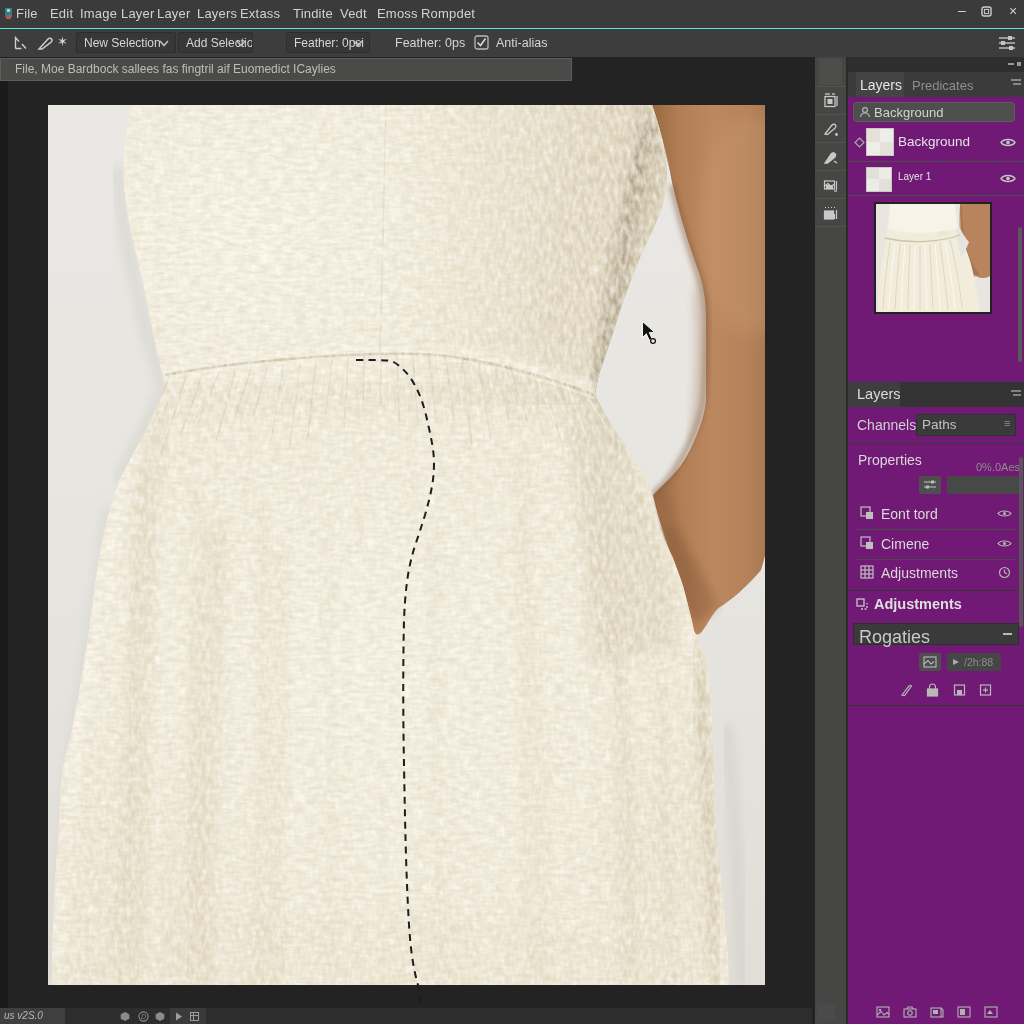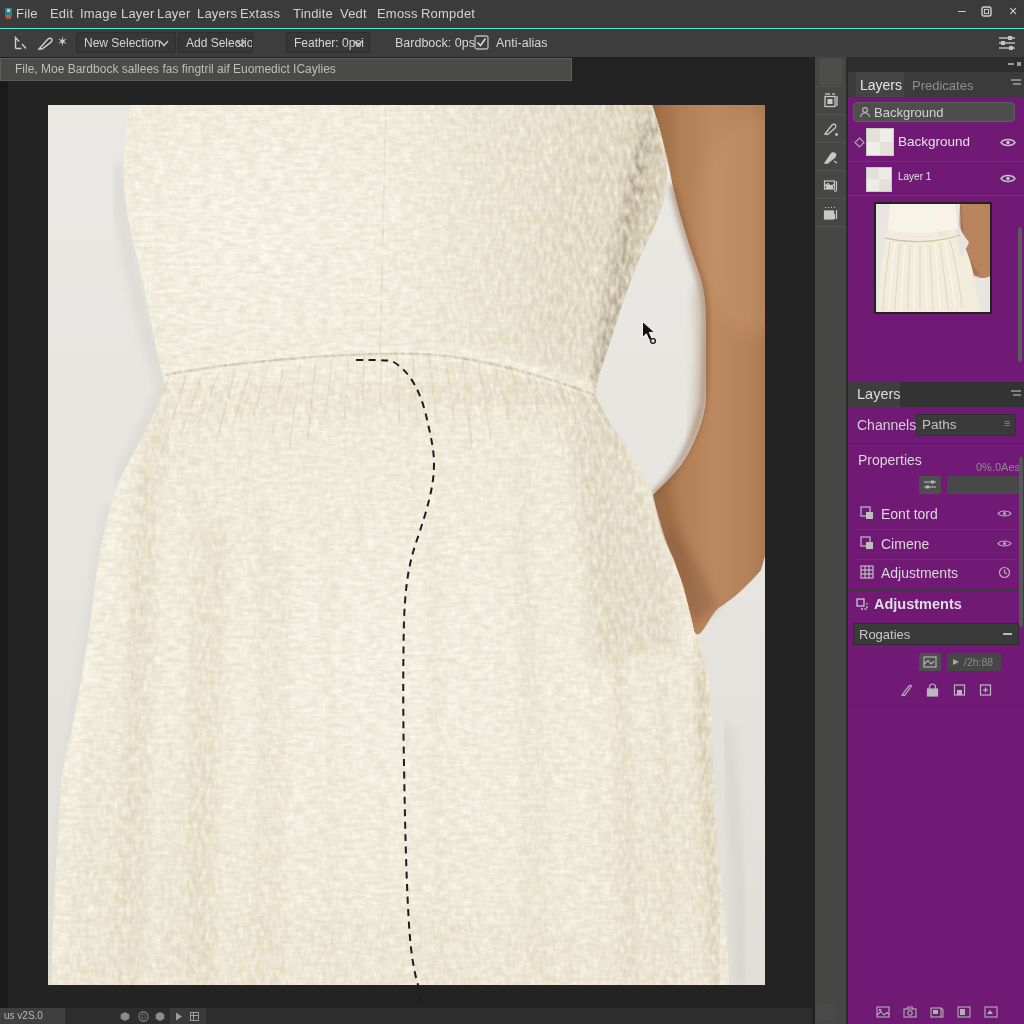--- a/index.html
+++ b/index.html
@@ -14,21 +14,21 @@
     color:#d6d6d6;font-size:12px;line-height:21px;padding:0 7px;box-sizing:border-box;white-space:nowrap;overflow:hidden;}
   .tlabel{position:absolute;top:7px;font-size:13px;color:#d6d6d6;}
   
   #tipbar{z-index:5;left:0;top:58px;width:572px;height:23px;background:#4a4a49;border:1px solid #5d5d5c;
     box-sizing:border-box;font-size:12px;color:#bdbdbc;line-height:21px;padding-left:14px;}
   
   #canvas{left:8px;top:57px;width:808px;height:951px;background:#232323;}
   #leftedge{left:0;top:57px;width:8px;height:967px;background:#1a1a1a;}
   #photo{left:48px;top:105px;width:717px;height:880px;}
   
-  #statusbar{left:0;top:1008px;width:812px;height:16px;background:#2d2d2d;}
+  #statusbar{left:0;top:1008px;width:812px;height:16px;background:#2d2d2d;font-style:italic;}
   
   #toolstrip{left:815px;top:57px;width:31px;height:967px;background:#464645;}
   #panelgap{left:846px;top:57px;width:2px;height:967px;background:#2b2b2b;}
   
   #rpanel{left:848px;top:57px;width:180px;height:967px;background:#701a75;}
 </style>
 </head>
 <body>
 
 <div id="menubar" class="abs">
@@ -72,21 +72,21 @@
   <div class="tbox" style="left:178px;width:75px">Add Selection
     <svg style="position:absolute;right:6px;top:7px" width="10" height="7" viewBox="0 0 10 7">
         <polyline points="1,1 5,5.5 9,1" fill="none" stroke="#c0c0c0" stroke-width="1.5"></polyline>
       </svg>
   </div>
   <div class="tbox" style="left:286px;width:84px">Feather: 0psi
     <svg style="position:absolute;right:6px;top:7px" width="10" height="7" viewBox="0 0 10 7">
         <polyline points="1,1 5,5.5 9,1" fill="none" stroke="#c0c0c0" stroke-width="1.5"></polyline>
       </svg>
   </div>
-  <span class="tlabel" style="left:395px;font-size:12.5px">Bardbock: 0ps</span>
+  <span class="tlabel" style="left:395px;font-size:12.5px">Feather: 0ps</span>
   <svg class="abs" style="left:474px;top:6px" width="15" height="15" viewBox="0 0 15 15">
       <rect x="1" y="1" width="13" height="13" rx="2" fill="none" stroke="#b9b9b9" stroke-width="1.3"></rect>
       <polyline points="3.5,7.5 6.5,10.5 11.5,3.5" fill="none" stroke="#d9d9d9" stroke-width="1.6"></polyline>
     </svg>
   <span class="tlabel" style="left:496px;font-size:12.5px">Anti-alias</span>
   <svg class="abs" style="left:998px;top:6px" width="18" height="16" viewBox="0 0 18 16" stroke="#c4c4c4" stroke-width="1.4">
     <line x1="1" y1="3" x2="17" y2="3"></line>
       <line x1="1" y1="8" x2="17" y2="8"></line>
       <line x1="1" y1="13" x2="17" y2="13"></line>
     <rect x="10" y="1" width="4" height="4" fill="#c4c4c4" stroke="none"></rect>
@@ -514,21 +514,21 @@
     </svg>
 
   <div style="position:absolute;left:0;top:533px;width:176px;height:0;border-top:1px solid #373737"></div>
   <svg class="abs" style="left:8px;top:541px" width="13" height="13" viewBox="0 0 13 13" fill="none" stroke="#c8c8c8" stroke-width="1.3">
       <rect x="1" y="1" width="7" height="7"></rect>
       <path d="M5,11 L11,11 L11,5" stroke-dasharray="2 1.5"></path>
     </svg>
   <span style="position:absolute;left:26px;top:539px;font-size:14.5px;font-weight:bold;color:#dedede">Adjustments</span>
 
   <div style="position:absolute;left:5px;top:566px;width:166px;height:22px;background:#3a3a3a;border:1px solid #2e2e2e;box-sizing:border-box"></div>
-  <span style="position:absolute;left:11px;top:570px;font-size:13px;color:#c9c9c9">Rogaties</span>
+  <span style="position:absolute;left:11px;top:570px;font-size:18px;color:#c9c9c9">Rogaties</span>
   <div style="position:absolute;left:155px;top:576px;width:9px;height:2px;background:#b9b9b9"></div>
 
   <div style="position:absolute;left:71px;top:596px;width:22px;height:18px;background:#4e4e4e;border-radius:2px"></div>
   <svg class="abs" style="left:75px;top:599px" width="14" height="12" viewBox="0 0 14 12" fill="none" stroke="#bbb" stroke-width="1.1">
       <rect x="1" y="1" width="12" height="10"></rect>
       <path d="M1,8 L5,4.5 L8,8 L11,5.5"></path>
     </svg>
   <div style="position:absolute;left:99px;top:596px;width:54px;height:18px;background:#464646;border-radius:2px"></div>
   <svg class="abs" style="left:104px;top:601px" width="8" height="8" viewBox="0 0 8 8">
       <path d="M1,1 L7,4 L1,7 Z" fill="#a9a9a9"></path>

